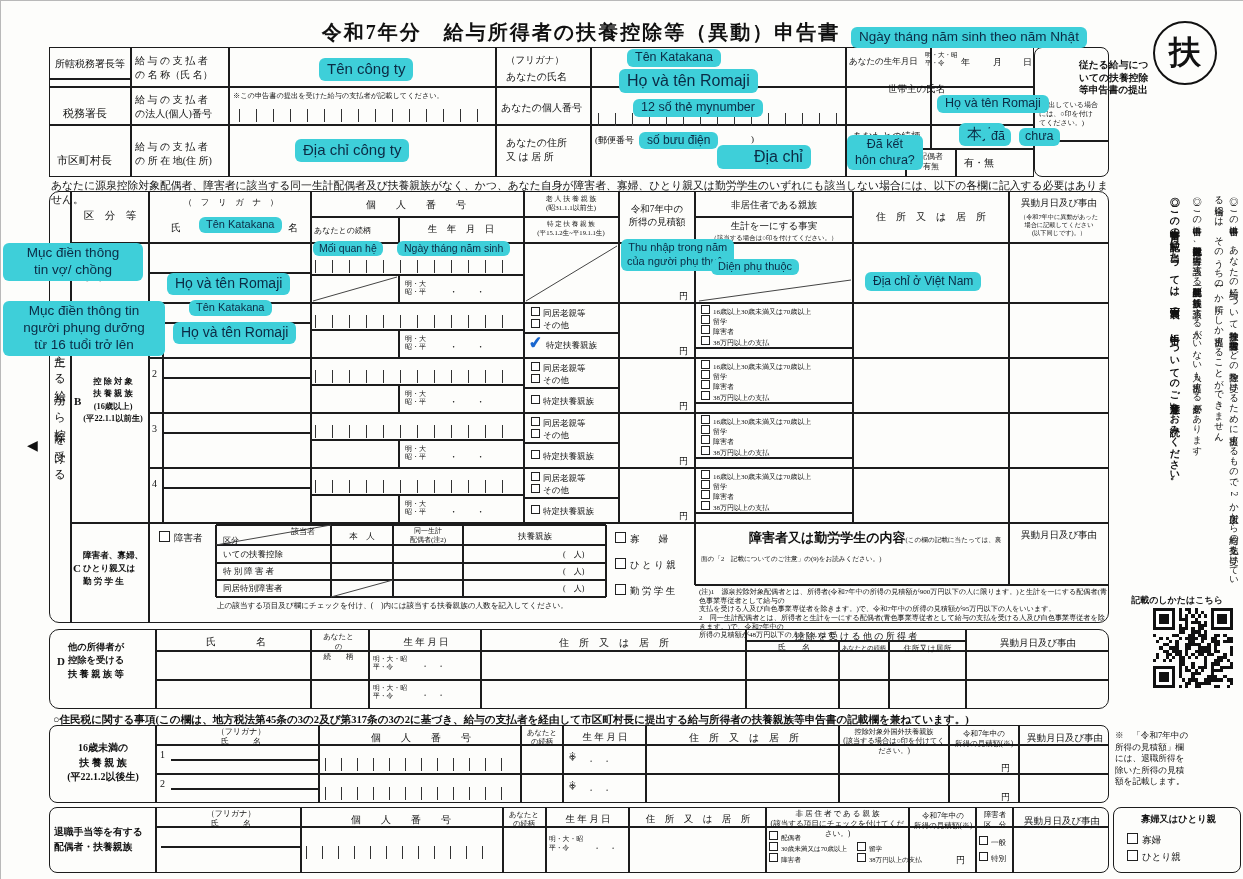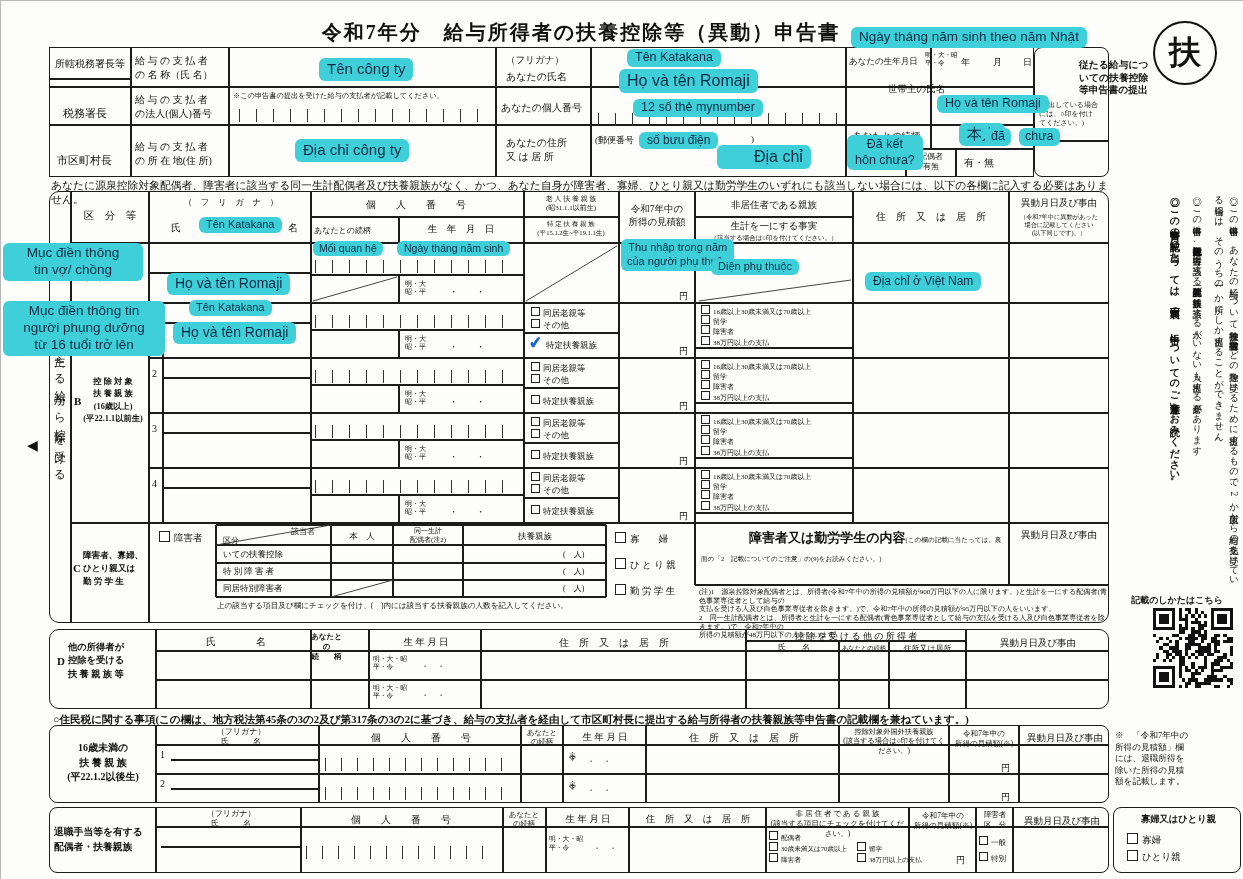--- a/index.html
+++ b/index.html
@@ -495,21 +495,21 @@
       </svg></div>
 
   <div class="bx rb" style="left:48px;top:628px;width:1060px;height:80px;"></div>
   <div class="ab" style="left:56px;top:640px;display:flex;gap:3px;align-items:center;">
     <span style="font-size:11px;font-weight:bold;">D</span>
     <span class="pl b" style="font-size:9.3px;line-height:1.45;">他の所得者が
 控除を受ける
 扶 養 親 族 等</span>
   </div>
   <div class="ab ctr" style="left:160px;top:634px;width:150px;font-size:10px;">氏　　　　名</div>
-  <div class="ab pl ctr" style="left:308px;top:631px;width:35px;font-size:7.5px;line-height:1.3;font-weight:bold;">あなたとの
+  <div class="ab pl ctr" style="left:320px;top:631px;width:35px;font-size:7.5px;line-height:1.3;">あなたとの
 続　　柄</div>
   <div class="ab ctr" style="left:370px;top:635px;width:110px;font-size:9.5px;">生 年 月 日</div>
   <div class="ab ctr" style="left:484px;top:635px;width:258px;font-size:10px;">住　所　又　は　居　所</div>
   <div class="ab ctr" style="left:748px;top:629px;width:214px;font-size:9px;">控 除 を 受 け る 他 の 所 得 者</div>
   <div class="ab ctr" style="left:748px;top:641px;width:90px;font-size:8px;">氏　　名</div>
   <div class="ab ctr" style="left:838px;top:643px;width:50px;font-size:6.2px;">あなたとの続柄</div>
   <div class="ab ctr" style="left:888px;top:642px;width:77px;font-size:8px;">住所又は居所</div>
   <div class="ab ctr" style="left:968px;top:636px;width:138px;font-size:9.5px;">異動月日及び事由</div>
   <div class="ab pl" style="left:372px;top:654px;font-size:6.8px;line-height:1.25;">明・大・昭
 平・令</div>

